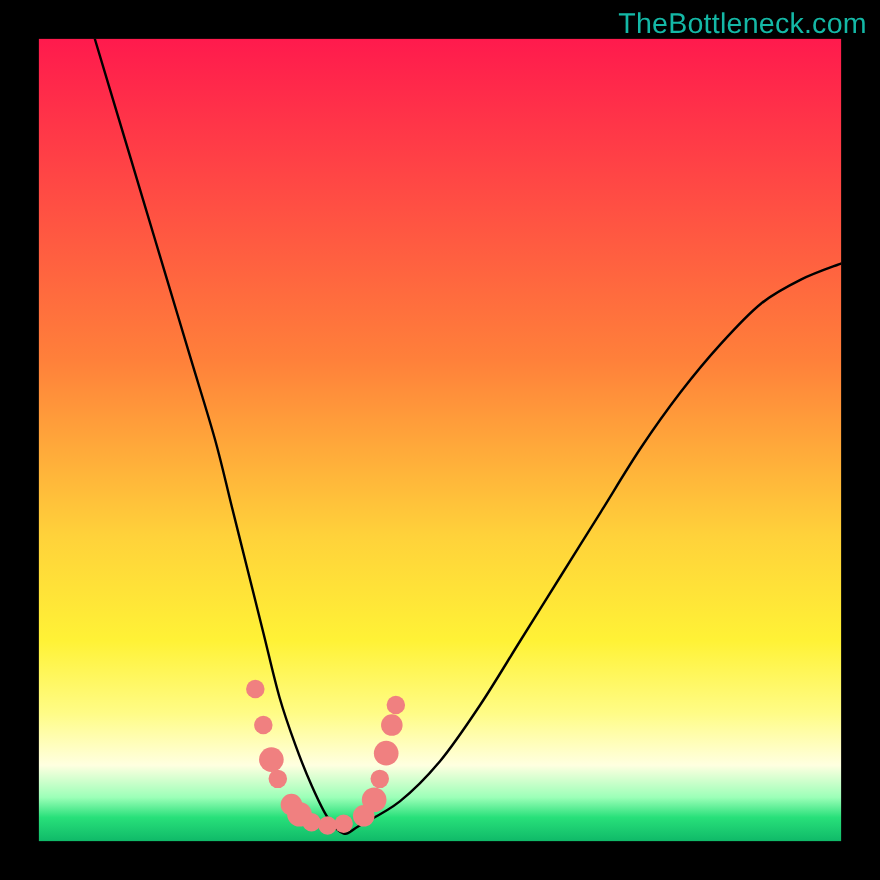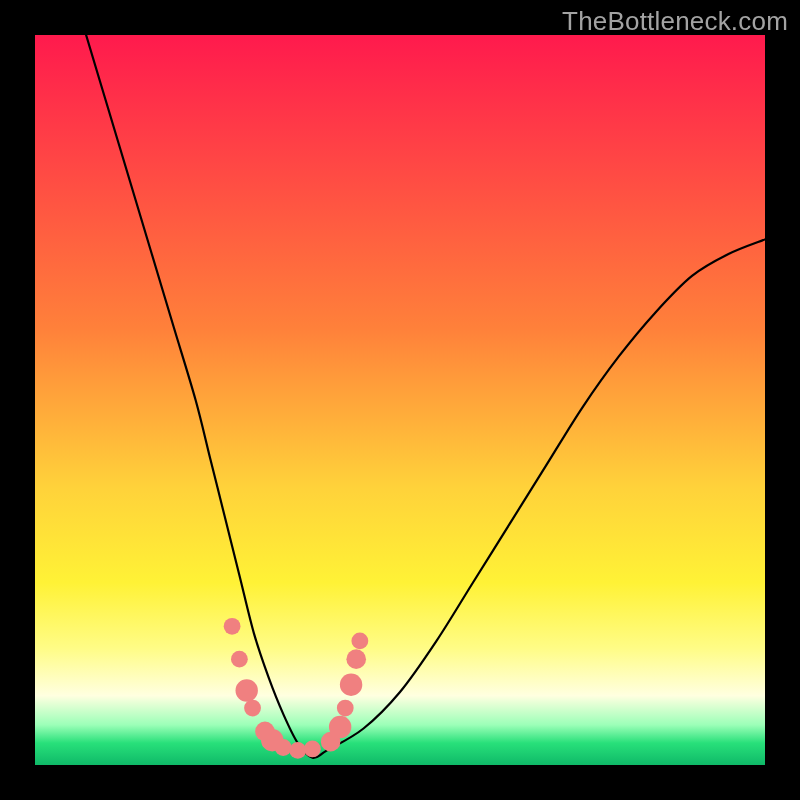--- a/index.html
+++ b/index.html
@@ -22,21 +22,21 @@
     width: 730px;
     height: 730px;
     overflow: hidden;
   }
   .watermark {
     position: absolute;
     top: 6px;
     right: 12px;
     font-family: Arial, Helvetica, sans-serif;
     font-size: 26px;
-    color: #a3a3a3;
+    color: #14b8a6;
     font-weight: 500;
     letter-spacing: 0.2px;
   }
   svg { display: block; }
 </style>
 </head>
 <body>
 
 <div class="frame">
   <div class="watermark">TheBottleneck.com</div>

